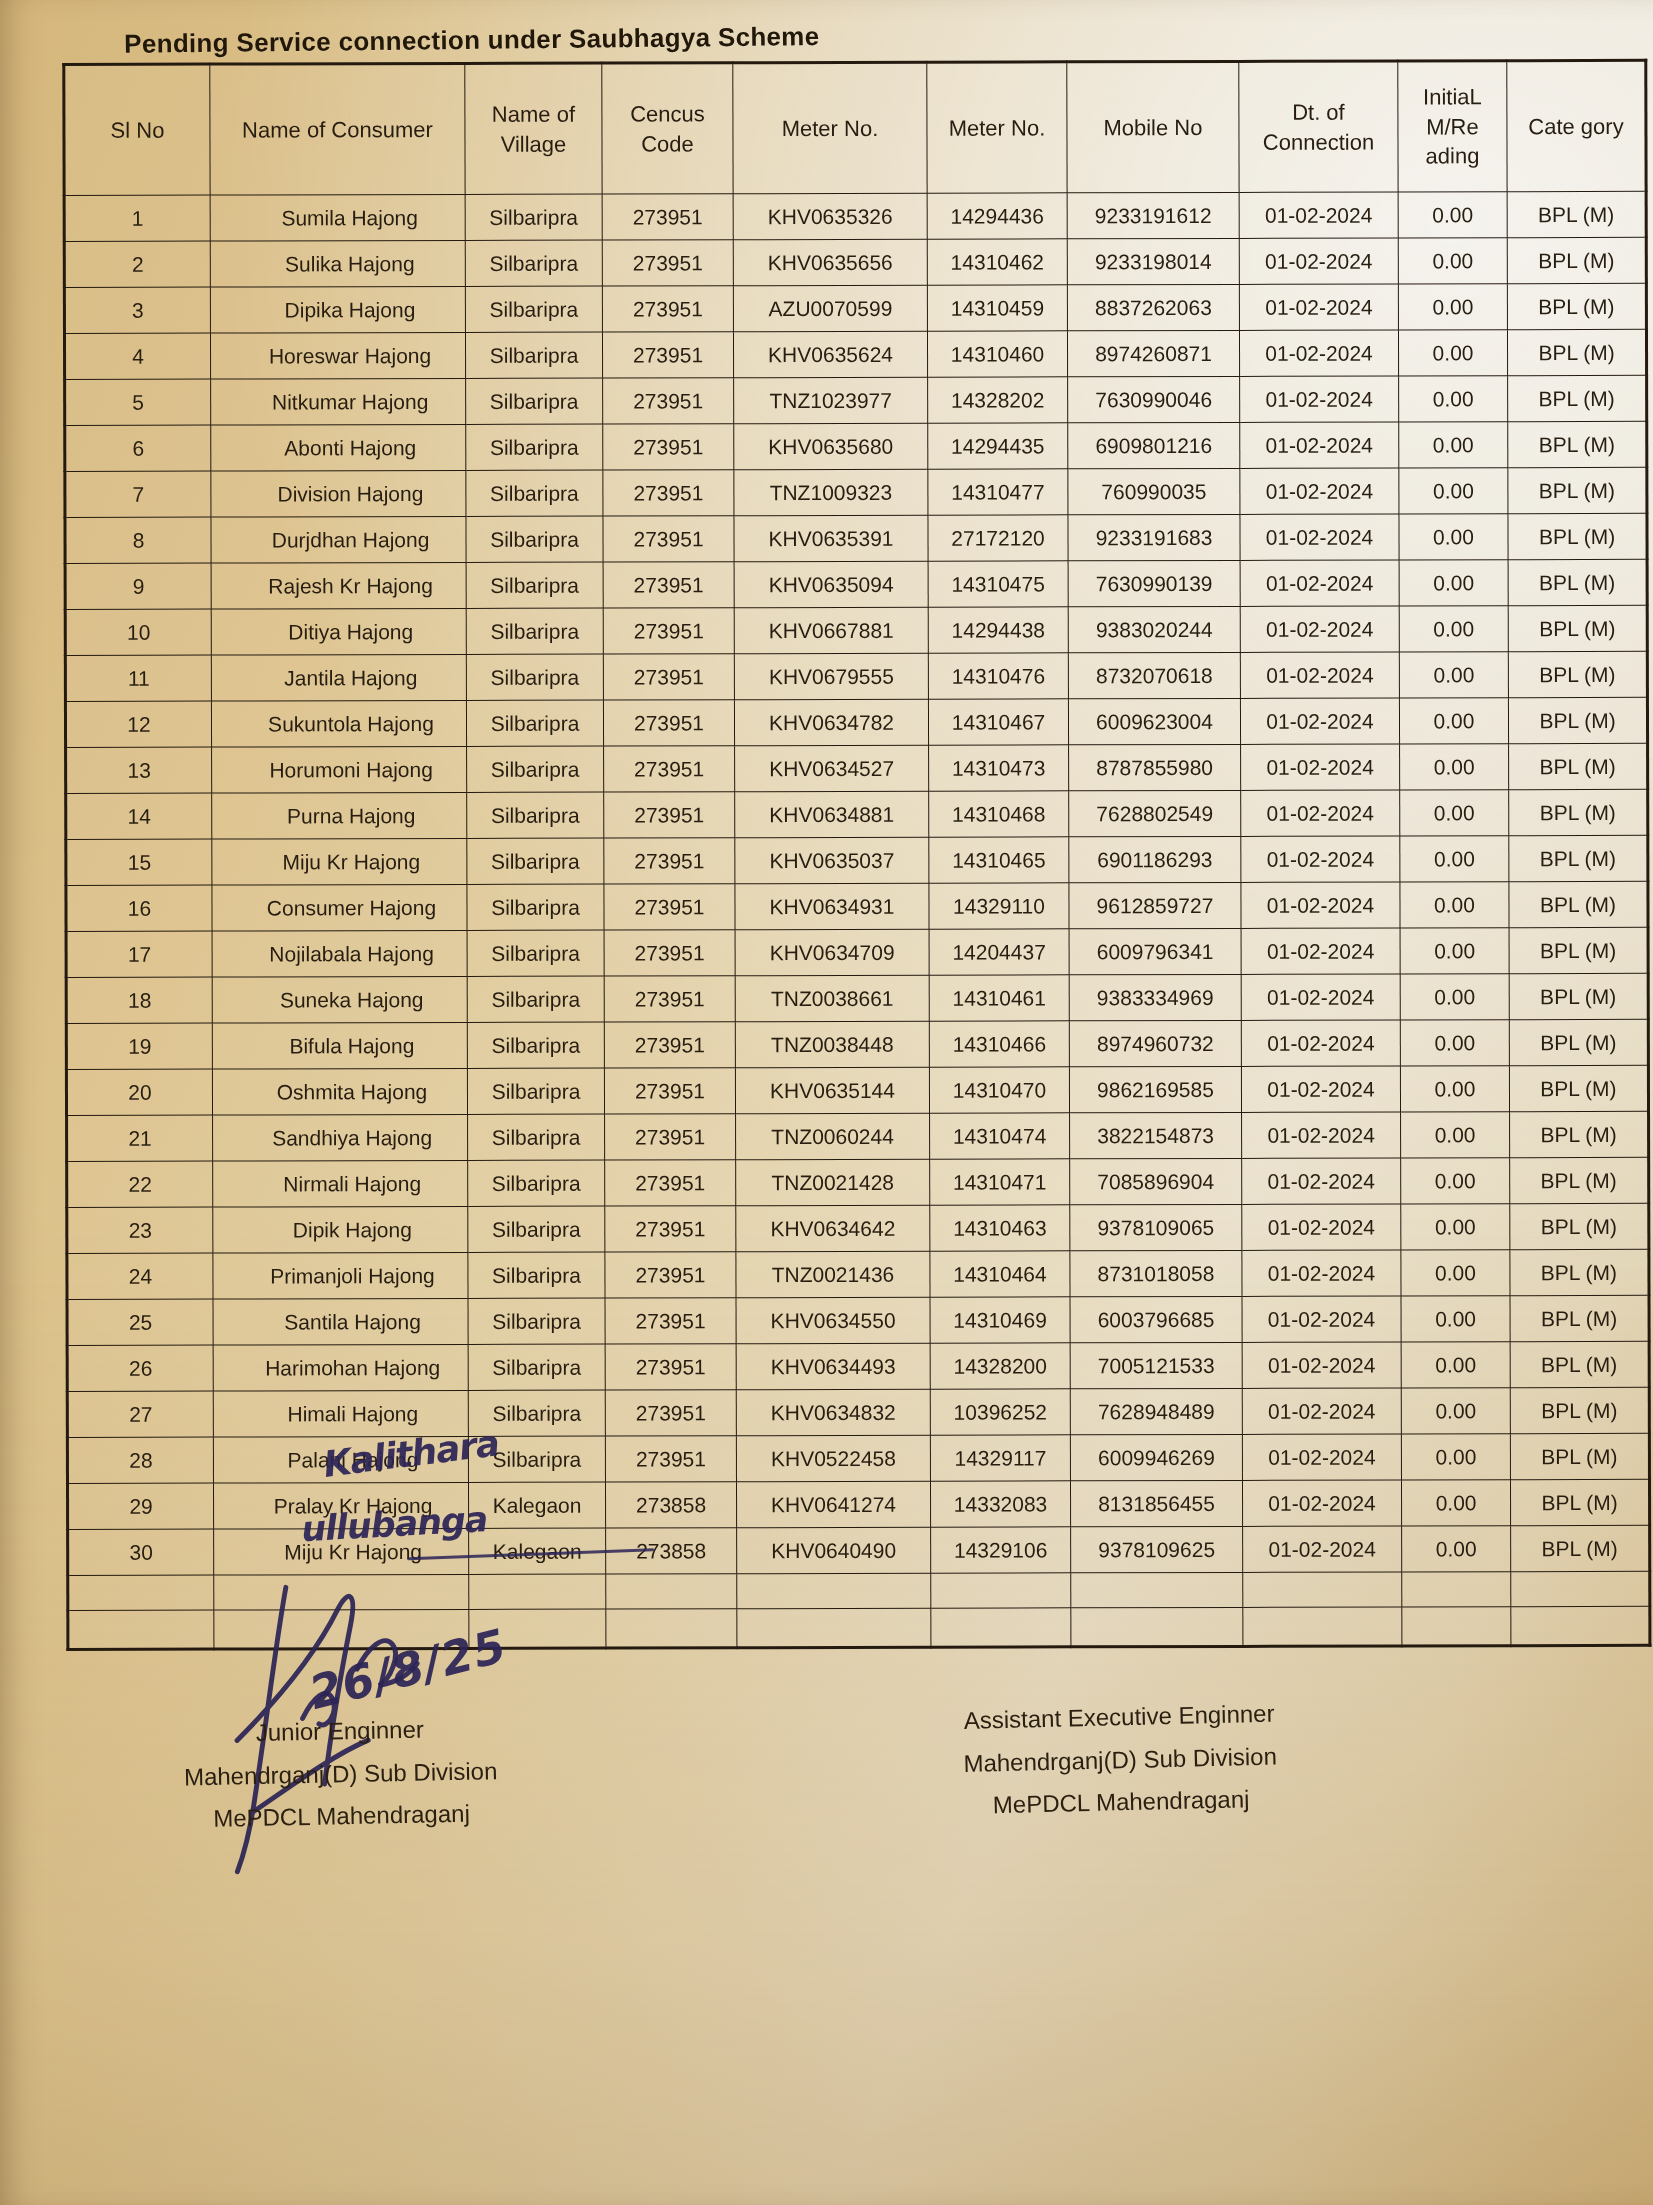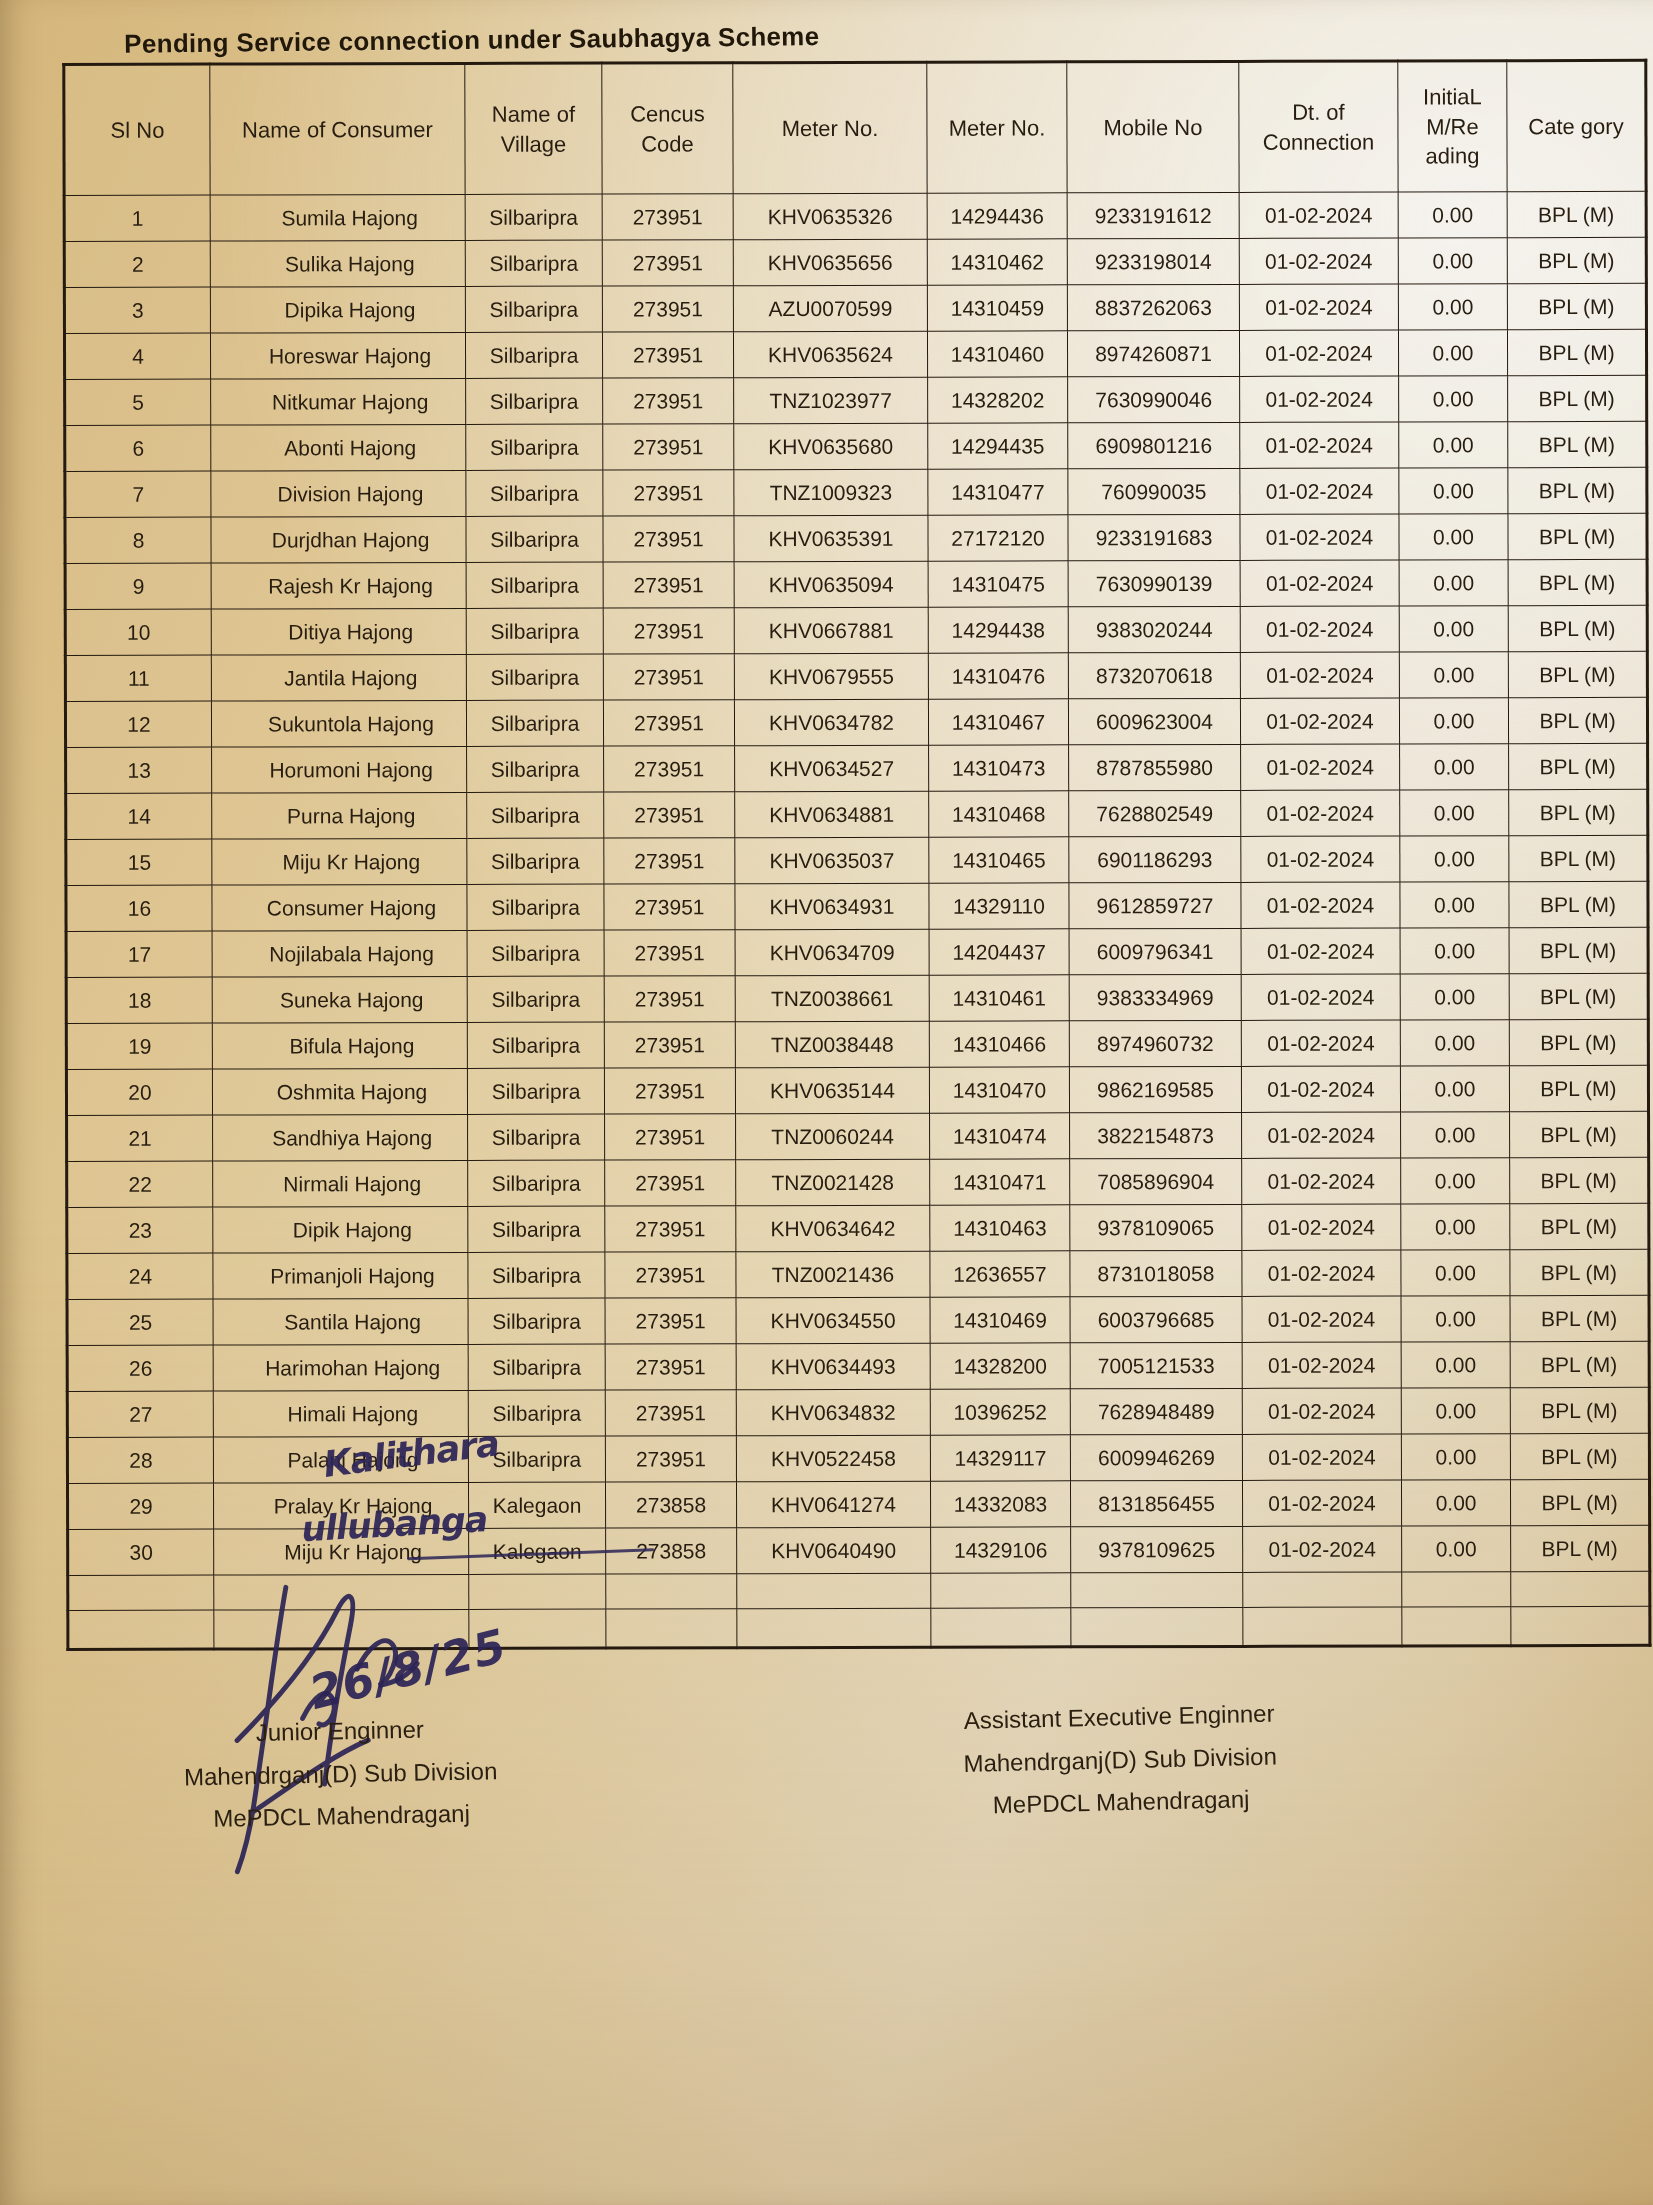--- a/index.html
+++ b/index.html
@@ -376,21 +376,21 @@
           <td>01-02-2024</td>
           <td>0.00</td>
           <td>BPL (M)</td>
         </tr>
         <tr>
           <td>24</td>
           <td class="name">Primanjoli Hajong</td>
           <td>Silbaripra</td>
           <td>273951</td>
           <td>TNZ0021436</td>
-          <td>12636557</td>
+          <td>14310464</td>
           <td>8731018058</td>
           <td>01-02-2024</td>
           <td>0.00</td>
           <td>BPL (M)</td>
         </tr>
         <tr>
           <td>25</td>
           <td class="name">Santila Hajong</td>
           <td>Silbaripra</td>
           <td>273951</td>

